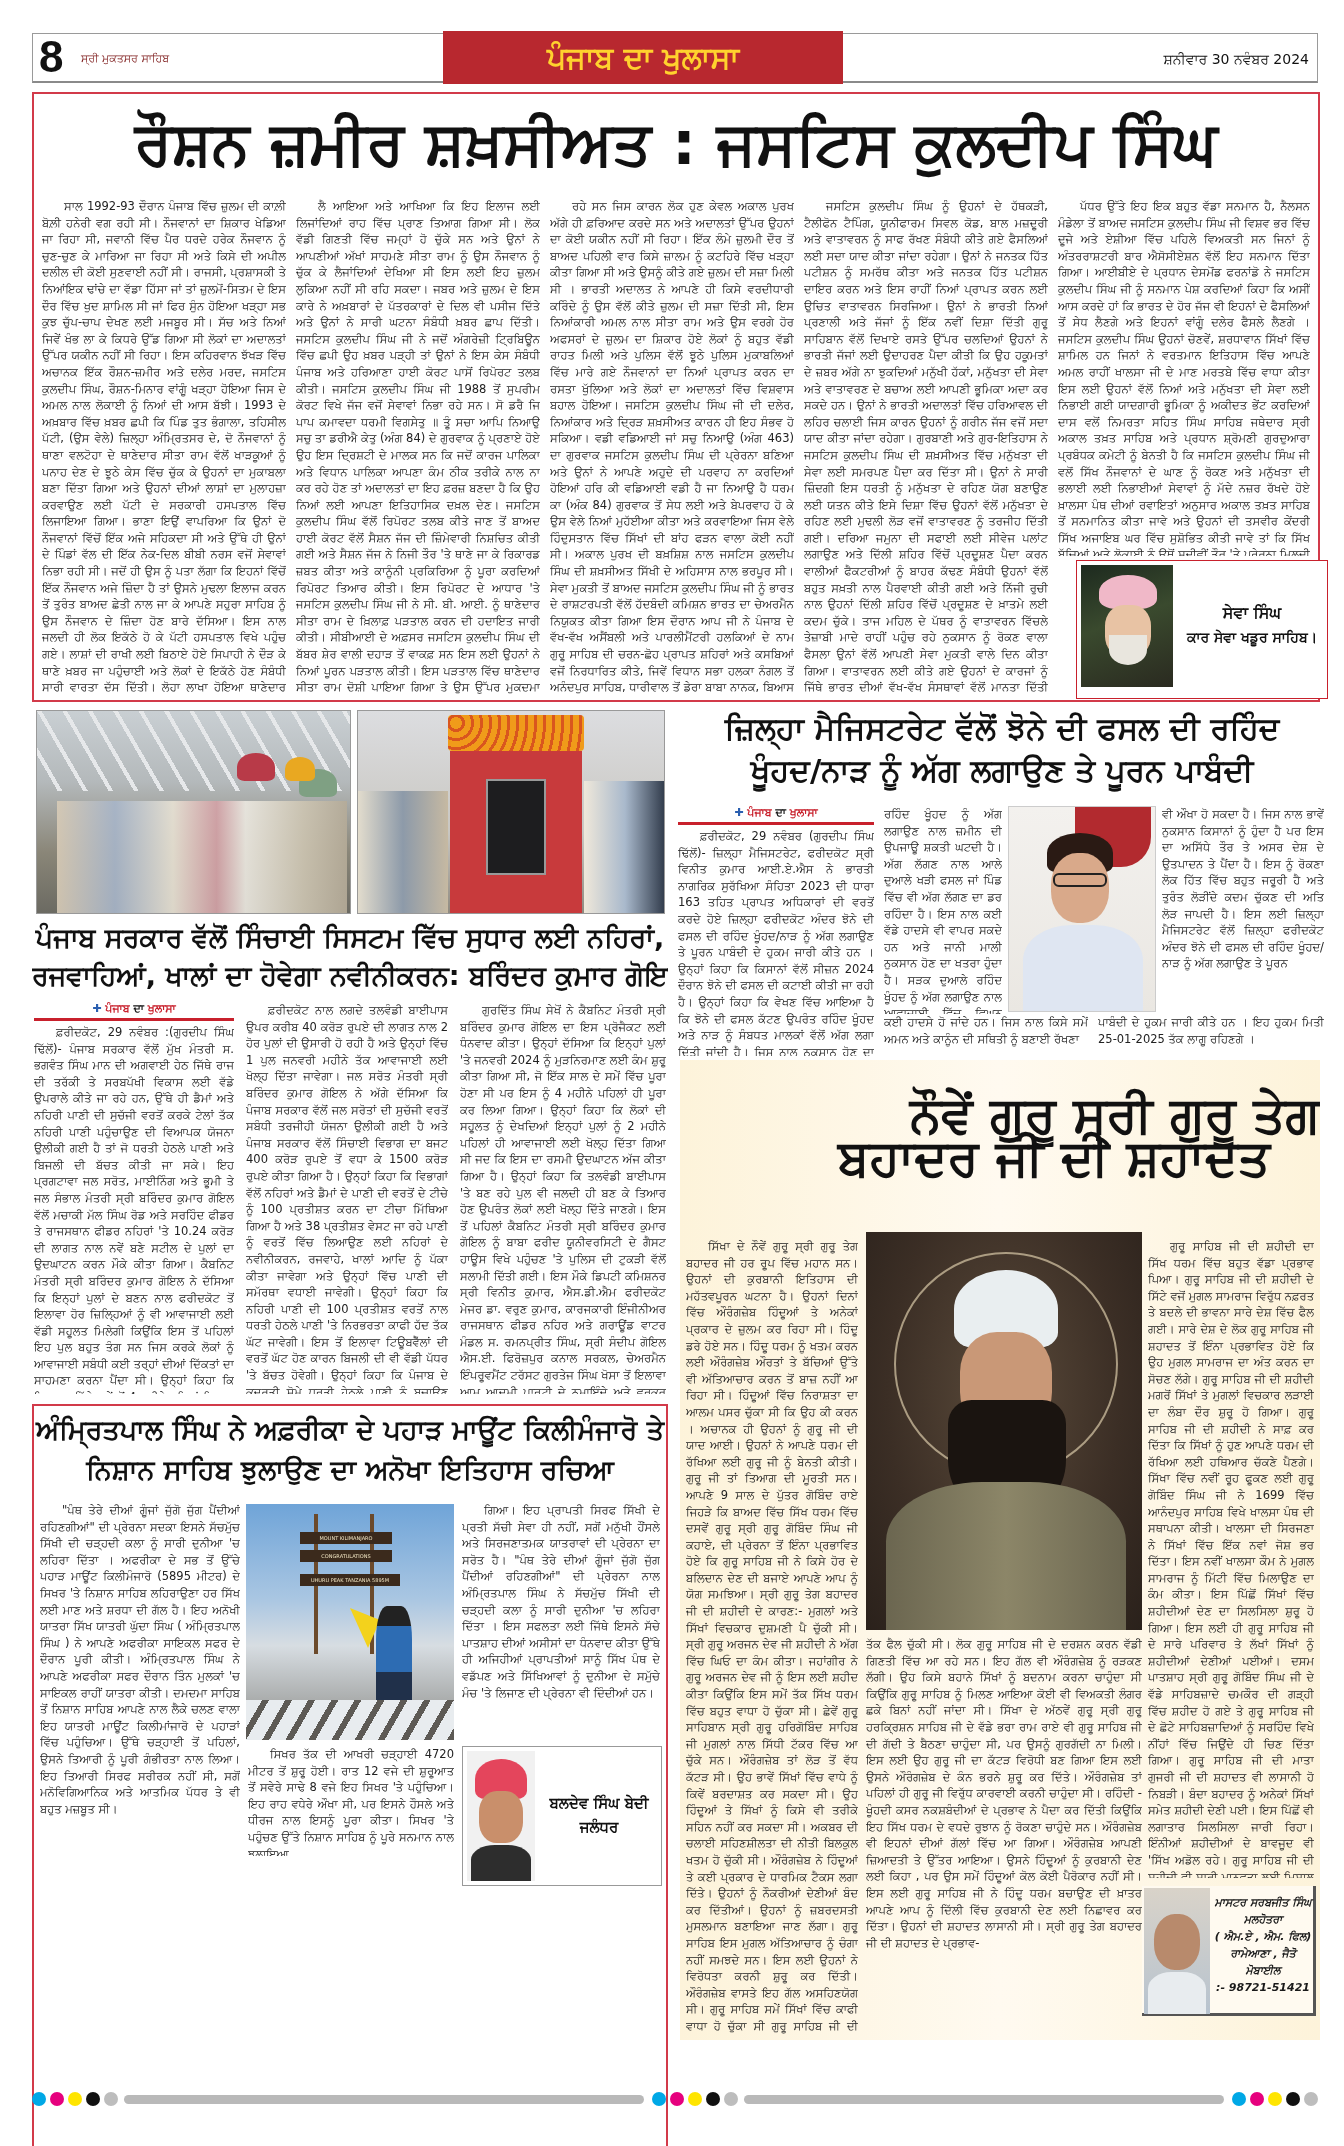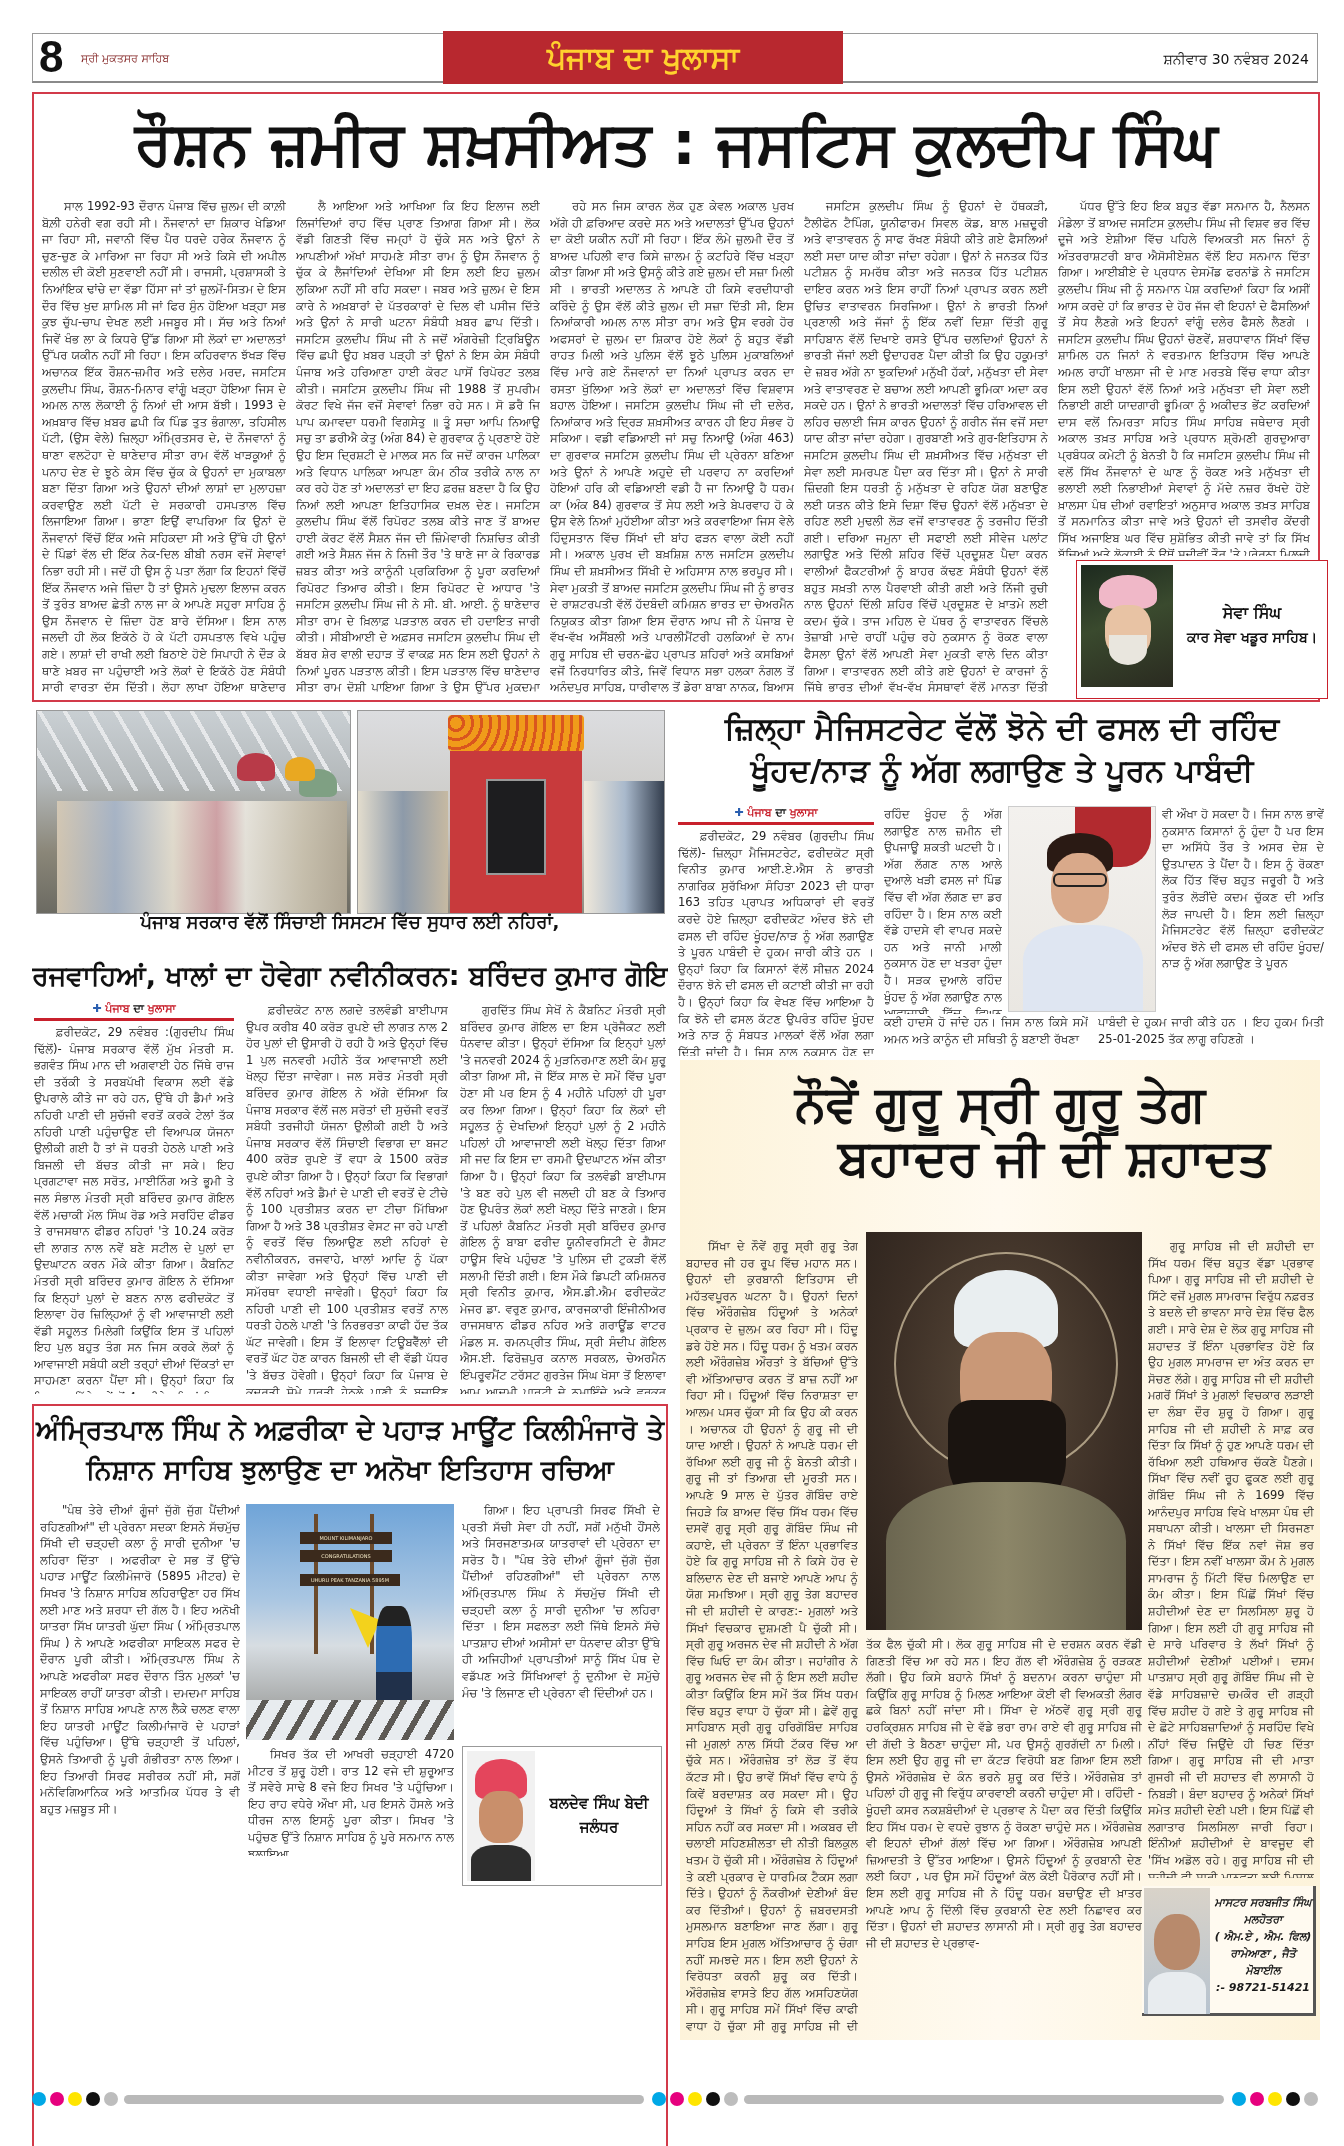--- a/index.html
+++ b/index.html
@@ -82,21 +82,21 @@
     <div class="abs" style="left:20px; top:90px; width:290px; height:114px; background:linear-gradient(90deg,#d8cbb6 0%,#a7b5c9 20%,#e8e2d4 40%,#d3a1a6 55%,#ece9e1 65%,#cdc5b2 85%,#b5ab98 100%); opacity:0.9;"></div>
   </div>
   <div class="abs photo" style="left:325px; top:4px; width:308px; height:204px; background:linear-gradient(180deg,#dcdde0 0%,#c9c7c2 60%,#8f8a80 100%); border:1px solid #999;">
     <div class="abs" style="left:90px; top:4px; width:136px; height:36px; background:repeating-radial-gradient(circle at 8px 8px,#f09b1a 0 6px,#d9561e 6px 9px); border-radius:4px;"></div>
     <div class="abs" style="left:92px; top:40px; width:132px; height:164px; background:#c83a3c;"></div>
     <div class="abs" style="left:128px; top:68px; width:60px; height:96px; background:#1d1d1f; border:2px solid #999;"></div>
     <div class="abs" style="left:0; top:80px; width:90px; height:124px; background:linear-gradient(90deg,#e2dccd,#8d9aa9,#c6b9a2);"></div>
     <div class="abs" style="left:226px; top:70px; width:82px; height:134px; background:linear-gradient(90deg,#efe8da,#a9b9cc,#2d3747);"></div>
   </div>
 
-  <div class="abs headline" style="left:0; top:196px; width:636px; font-size:18px; line-height:40px;text-align:center;">ਪੰਜਾਬ ਸਰਕਾਰ ਵੱਲੋਂ ਸਿੰਚਾਈ ਸਿਸਟਮ ਵਿੱਚ ਸੁਧਾਰ ਲਈ ਨਹਿਰਾਂ,</div>
+  <div class="abs headline" style="left:0; top:212px; width:636px; font-size:27px; line-height:40px;text-align:center;">ਪੰਜਾਬ ਸਰਕਾਰ ਵੱਲੋਂ ਸਿੰਚਾਈ ਸਿਸਟਮ ਵਿੱਚ ਸੁਧਾਰ ਲਈ ਨਹਿਰਾਂ,</div>
   <div class="abs headline" style="left:0; top:250px; width:636px; font-size:27px; line-height:40px;">ਰਜਵਾਹਿਆਂ, ਖਾਲਾਂ ਦਾ ਹੋਵੇਗਾ ਨਵੀਨੀਕਰਨ: ਬਰਿੰਦਰ ਕੁਮਾਰ ਗੋਇਲ</div>
 
   <div class="abs source-tag" style="left:2px; top:296px; width:200px;">
     <span class="plus">✚ </span><span>ਪੰਜਾਬ</span> <span class="mid">ਦਾ</span> <span>ਖੁਲਾਸਾ</span>
   </div>
   <div class="abs rule-red" style="left:2px; top:312px; width:200px;"></div>
 
   <div class="abs col" style="left:2px; top:318px; width:200px; height:370px;">
     <p>ਫ਼ਰੀਦਕੋਟ, 29 ਨਵੰਬਰ :(ਗੁਰਦੀਪ ਸਿੰਘ ਢਿੱਲੋਂ)- ਪੰਜਾਬ ਸਰਕਾਰ ਵੱਲੋਂ ਮੁੱਖ ਮੰਤਰੀ ਸ. ਭਗਵੰਤ ਸਿੰਘ ਮਾਨ ਦੀ ਅਗਵਾਈ ਹੇਠ ਜਿੱਥੇ ਰਾਜ ਦੀ ਤਰੱਕੀ ਤੇ ਸਰਬਪੱਖੀ ਵਿਕਾਸ ਲਈ ਵੱਡੇ ਉਪਰਾਲੇ ਕੀਤੇ ਜਾ ਰਹੇ ਹਨ, ਉੱਥੇ ਹੀ ਡੈਮਾਂ ਅਤੇ ਨਹਿਰੀ ਪਾਣੀ ਦੀ ਸੁਚੱਜੀ ਵਰਤੋਂ ਕਰਕੇ ਟੇਲਾਂ ਤੱਕ ਨਹਿਰੀ ਪਾਣੀ ਪਹੁੰਚਾਉਣ ਦੀ ਵਿਆਪਕ ਯੋਜਨਾ ਉਲੀਕੀ ਗਈ ਹੈ ਤਾਂ ਜੋ ਧਰਤੀ ਹੇਠਲੇ ਪਾਣੀ ਅਤੇ ਬਿਜਲੀ ਦੀ ਬੱਚਤ ਕੀਤੀ ਜਾ ਸਕੇ। ਇਹ ਪ੍ਰਗਟਾਵਾ ਜਲ ਸਰੋਤ, ਮਾਈਨਿੰਗ ਅਤੇ ਭੂਮੀ ਤੇ ਜਲ ਸੰਭਾਲ ਮੰਤਰੀ ਸ੍ਰੀ ਬਰਿੰਦਰ ਕੁਮਾਰ ਗੋਇਲ ਵੱਲੋਂ ਮਚਾਕੀ ਮੱਲ ਸਿੰਘ ਰੋਡ ਅਤੇ ਸਰਹਿੰਦ ਫੀਡਰ ਤੇ ਰਾਜਸਥਾਨ ਫੀਡਰ ਨਹਿਰਾਂ 'ਤੇ 10.24 ਕਰੋੜ ਦੀ ਲਾਗਤ ਨਾਲ ਨਵੇਂ ਬਣੇ ਸਟੀਲ ਦੇ ਪੁਲਾਂ ਦਾ ਉਦਘਾਟਨ ਕਰਨ ਮੌਕੇ ਕੀਤਾ ਗਿਆ। ਕੈਬਨਿਟ ਮੰਤਰੀ ਸ੍ਰੀ ਬਰਿੰਦਰ ਕੁਮਾਰ ਗੋਇਲ ਨੇ ਦੱਸਿਆ ਕਿ ਇਨ੍ਹਾਂ ਪੁਲਾਂ ਦੇ ਬਣਨ ਨਾਲ ਫਰੀਦਕੋਟ ਤੋਂ ਇਲਾਵਾ ਹੋਰ ਜ਼ਿਲ੍ਹਿਆਂ ਨੂੰ ਵੀ ਆਵਾਜਾਈ ਲਈ ਵੱਡੀ ਸਹੂਲਤ ਮਿਲੇਗੀ ਕਿਉਂਕਿ ਇਸ ਤੋਂ ਪਹਿਲਾਂ ਇਹ ਪੁਲ ਬਹੁਤ ਤੰਗ ਸਨ ਜਿਸ ਕਰਕੇ ਲੋਕਾਂ ਨੂੰ ਆਵਾਜਾਈ ਸਬੰਧੀ ਕਈ ਤਰ੍ਹਾਂ ਦੀਆਂ ਦਿੱਕਤਾਂ ਦਾ ਸਾਹਮਣਾ ਕਰਨਾ ਪੈਂਦਾ ਸੀ। ਉਨ੍ਹਾਂ ਕਿਹਾ ਕਿ ਇਹ ਪੁਲ ਮਿੱਥੇ ਸਮੇਂ ਤੋਂ 4 ਮਹੀਨੇ ਪਹਿਲਾਂ ਤਿਆਰ ਕੀਤੇ ਗਏ ਹਨ ਜਿਸ ਲਈ ਜ਼ਿਲ੍ਹਾ ਪ੍ਰਸ਼ਾਸ਼ਨ ਅਤੇ ਵਿਭਾਗ ਦੇ ਅਧਿਕਾਰੀ ਵਧਾਈ ਦੇ ਪਾਤਰ ਹਨ। ਉਨ੍ਹਾਂ ਕਿਹਾ ਕਿ ਇਨ੍ਹਾਂ ਦੋਵਾਂ ਨਹਿਰਾਂ 'ਤੇ</p>
   </div>
@@ -135,21 +135,21 @@
   </div>
   <div class="abs col" style="left:206px; top:308px; width:204px; height:40px;">
     <p style="text-indent:0;">ਕਈ ਹਾਦਸੇ ਹੋ ਜਾਂਦੇ ਹਨ। ਜਿਸ ਨਾਲ ਕਿਸੇ ਸਮੇਂ ਅਮਨ ਅਤੇ ਕਾਨੂੰਨ ਦੀ ਸਥਿਤੀ ਨੂੰ ਬਣਾਈ ਰੱਖਣਾ</p>
   </div>
   <div class="abs col" style="left:420px; top:308px; width:226px; height:40px;">
     <p style="text-indent:0;">ਪਾਬੰਦੀ ਦੇ ਹੁਕਮ ਜਾਰੀ ਕੀਤੇ ਹਨ । ਇਹ ਹੁਕਮ ਮਿਤੀ 25-01-2025 ਤੱਕ ਲਾਗੂ ਰਹਿਣਗੇ ।</p>
   </div>
 </div>
 
 <div class="abs" style="left:680px; top:1060px; width:640px; height:980px; background:linear-gradient(90deg,#fdf3da 0%,#fffaf0 50%,#fdf3da 100%);">
-  <div class="abs headline" style="left:0; top:12px; width:640px; font-size:50px; line-height:64px;">ਨੌਵੇਂ ਗੁਰੂ ਸ੍ਰੀ ਗੁਰੂ ਤੇਗ</div>
+  <div class="abs headline" style="left:0; top:23px; width:640px; font-size:50px; line-height:64px;text-align:right;">ਨੌਵੇਂ ਗੁਰੂ ਸ੍ਰੀ ਗੁਰੂ ਤੇਗ</div>
   <div class="abs headline" style="left:0; top:66px; width:748px; font-size:50px; line-height:64px;">ਬਹਾਦਰ ਜੀ ਦੀ ਸ਼ਹਾਦਤ</div>
 
   <div class="abs col" style="left:6px; top:178px; width:172px; height:796px;">
     <p>ਸਿੱਖਾ ਦੇ ਨੌਵੇਂ ਗੁਰੂ ਸ੍ਰੀ ਗੁਰੂ ਤੇਗ ਬਹਾਦਰ ਜੀ ਹਰ ਰੂਪ ਵਿੱਚ ਮਹਾਨ ਸਨ। ਉਹਨਾਂ ਦੀ ਕੁਰਬਾਨੀ ਇਤਿਹਾਸ ਦੀ ਮਹੱਤਵਪੂਰਨ ਘਟਨਾ ਹੈ। ਉਹਨਾਂ ਦਿਨਾਂ ਵਿੱਚ ਔਰੰਗਜ਼ੇਬ ਹਿੰਦੂਆਂ ਤੇ ਅਨੇਕਾਂ ਪ੍ਰਕਾਰ ਦੇ ਜ਼ੁਲਮ ਕਰ ਰਿਹਾ ਸੀ। ਹਿੰਦੂ ਡਰੇ ਹੋਏ ਸਨ। ਹਿੰਦੂ ਧਰਮ ਨੂੰ ਖਤਮ ਕਰਨ ਲਈ ਔਰੰਗਜ਼ੇਬ ਔਰਤਾਂ ਤੇ ਬੱਚਿਆਂ ਉੱਤੇ ਵੀ ਅੱਤਿਆਚਾਰ ਕਰਨ ਤੋਂ ਬਾਜ਼ ਨਹੀਂ ਆ ਰਿਹਾ ਸੀ। ਹਿੰਦੂਆਂ ਵਿੱਚ ਨਿਰਾਸ਼ਤਾ ਦਾ ਆਲਮ ਪਸਰ ਚੁੱਕਾ ਸੀ ਕਿ ਉਹ ਕੀ ਕਰਨ । ਅਚਾਨਕ ਹੀ ਉਹਨਾਂ ਨੂੰ ਗੁਰੂ ਜੀ ਦੀ ਯਾਦ ਆਈ। ਉਹਨਾਂ ਨੇ ਆਪਣੇ ਧਰਮ ਦੀ ਰੱਖਿਆ ਲਈ ਗੁਰੂ ਜੀ ਨੂੰ ਬੇਨਤੀ ਕੀਤੀ। ਗੁਰੂ ਜੀ ਤਾਂ ਤਿਆਗ ਦੀ ਮੂਰਤੀ ਸਨ। ਆਪਣੇ 9 ਸਾਲ ਦੇ ਪੁੱਤਰ ਗੋਬਿੰਦ ਰਾਏ ਜਿਹੜੇ ਕਿ ਬਾਅਦ ਵਿੱਚ ਸਿੱਖ ਧਰਮ ਵਿੱਚ ਦਸਵੇਂ ਗੁਰੂ ਸ੍ਰੀ ਗੁਰੂ ਗੋਬਿੰਦ ਸਿੰਘ ਜੀ ਕਹਾਏ, ਦੀ ਪ੍ਰੇਰਨਾ ਤੋਂ ਇੰਨਾ ਪ੍ਰਭਾਵਿਤ ਹੋਏ ਕਿ ਗੁਰੂ ਸਾਹਿਬ ਜੀ ਨੇ ਕਿਸੇ ਹੋਰ ਦੇ ਬਲਿਦਾਨ ਦੇਣ ਦੀ ਬਜਾਏ ਆਪਣੇ ਆਪ ਨੂੰ ਯੋਗ ਸਮਝਿਆ। ਸ੍ਰੀ ਗੁਰੂ ਤੇਗ ਬਹਾਦਰ ਜੀ ਦੀ ਸ਼ਹੀਦੀ ਦੇ ਕਾਰਣ:- ਮੁਗਲਾਂ ਅਤੇ ਸਿੱਖਾਂ ਵਿਚਕਾਰ ਦੁਸ਼ਮਣੀ ਪੈ ਚੁੱਕੀ ਸੀ। ਸ੍ਰੀ ਗੁਰੂ ਅਰਜਨ ਦੇਵ ਜੀ ਸ਼ਹੀਦੀ ਨੇ ਅੱਗ ਵਿੱਚ ਘਿਓ ਦਾ ਕੰਮ ਕੀਤਾ। ਜਹਾਂਗੀਰ ਨੇ ਗੁਰੂ ਅਰਜਨ ਦੇਵ ਜੀ ਨੂੰ ਇਸ ਲਈ ਸ਼ਹੀਦ ਕੀਤਾ ਕਿਉਂਕਿ ਇਸ ਸਮੇਂ ਤੱਕ ਸਿੱਖ ਧਰਮ ਵਿੱਚ ਬਹੁਤ ਵਾਧਾ ਹੋ ਚੁੱਕਾ ਸੀ। ਛੇਵੇਂ ਗੁਰੂ ਸਾਹਿਬਾਨ ਸ੍ਰੀ ਗੁਰੂ ਹਰਿਗੋਬਿੰਦ ਸਾਹਿਬ ਜੀ ਮੁਗਲਾਂ ਨਾਲ ਸਿੱਧੀ ਟੱਕਰ ਵਿੱਚ ਆ ਚੁੱਕੇ ਸਨ। ਔਰੰਗਜ਼ੇਬ ਤਾਂ ਲੋੜ ਤੋਂ ਵੱਧ ਕੱਟੜ ਸੀ। ਉਹ ਭਾਵੇਂ ਸਿੱਖਾਂ ਵਿੱਚ ਵਾਧੇ ਨੂੰ ਕਿਵੇਂ ਬਰਦਾਸ਼ਤ ਕਰ ਸਕਦਾ ਸੀ। ਉਹ ਹਿੰਦੂਆਂ ਤੇ ਸਿੱਖਾਂ ਨੂੰ ਕਿਸੇ ਵੀ ਤਰੀਕੇ ਸਹਿਨ ਨਹੀਂ ਕਰ ਸਕਦਾ ਸੀ। ਅਕਬਰ ਦੀ ਚਲਾਈ ਸਹਿਣਸ਼ੀਲਤਾ ਦੀ ਨੀਤੀ ਬਿਲਕੁਲ ਖਤਮ ਹੋ ਚੁੱਕੀ ਸੀ। ਔਰੰਗਜ਼ੇਬ ਨੇ ਹਿੰਦੂਆਂ ਤੇ ਕਈ ਪ੍ਰਕਾਰ ਦੇ ਧਾਰਮਿਕ ਟੈਕਸ ਲਗਾ ਦਿੱਤੇ। ਉਹਨਾਂ ਨੂੰ ਨੌਕਰੀਆਂ ਦੇਣੀਆਂ ਬੰਦ ਕਰ ਦਿੱਤੀਆਂ। ਉਹਨਾਂ ਨੂੰ ਜ਼ਬਰਦਸਤੀ ਮੁਸਲਮਾਨ ਬਣਾਇਆ ਜਾਣ ਲੱਗਾ। ਗੁਰੂ ਸਾਹਿਬ ਇਸ ਮੁਗਲ ਅੱਤਿਆਚਾਰ ਨੂੰ ਚੰਗਾ ਨਹੀਂ ਸਮਝਦੇ ਸਨ। ਇਸ ਲਈ ਉਹਨਾਂ ਨੇ ਵਿਰੋਧਤਾ ਕਰਨੀ ਸ਼ੁਰੂ ਕਰ ਦਿੱਤੀ। ਔਰੰਗਜ਼ੇਬ ਵਾਸਤੇ ਇਹ ਗੱਲ ਅਸਹਿਣਯੋਗ ਸੀ। ਗੁਰੂ ਸਾਹਿਬ ਸਮੇਂ ਸਿੱਖਾਂ ਵਿੱਚ ਕਾਫੀ ਵਾਧਾ ਹੋ ਚੁੱਕਾ ਸੀ ਗੁਰੂ ਸਾਹਿਬ ਜੀ ਦੀ ਪ੍ਰਸਿੱਧੀ ਦੂਰ ਦੂਰ</p>
   </div>
 
   <div class="abs photo" style="left:186px; top:172px; width:276px; height:398px; background:radial-gradient(ellipse at 50% 40%,#5a4a3a 0%,#3b2e25 60%,#2a211b 100%);">
     <div class="abs" style="left:28px; top:20px; width:224px; height:224px; border-radius:50%; border:2px solid #d9c9a8; opacity:0.7;"></div>
     <div class="abs" style="left:88px; top:38px; width:104px; height:78px; border-radius:50% 50% 20% 20%; background:#e9eef0;"></div>
     <div class="abs" style="left:94px; top:100px; width:92px; height:100px; border-radius:40%; background:#c99877;"></div>

